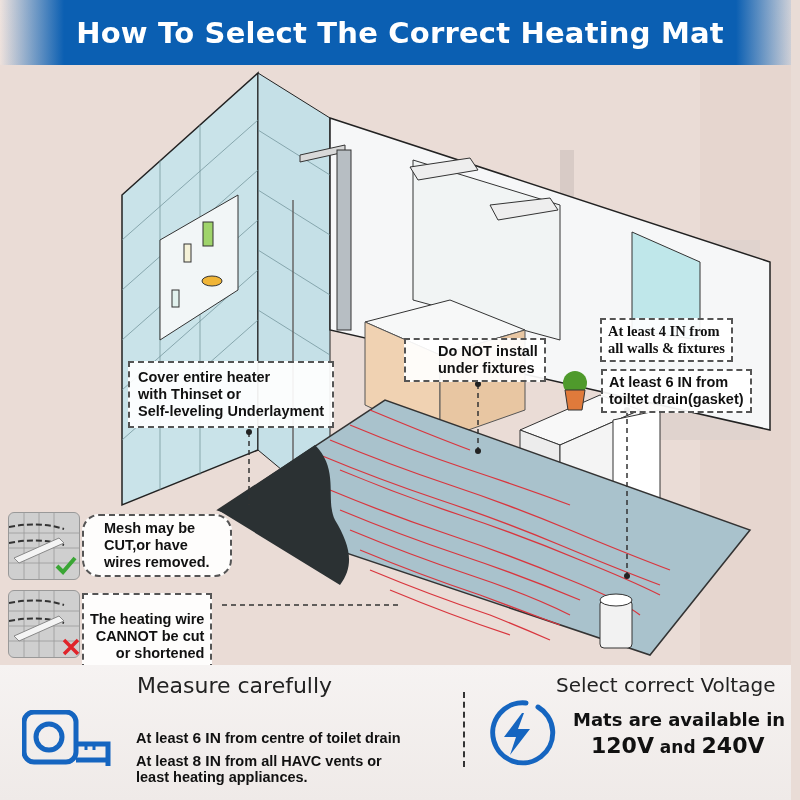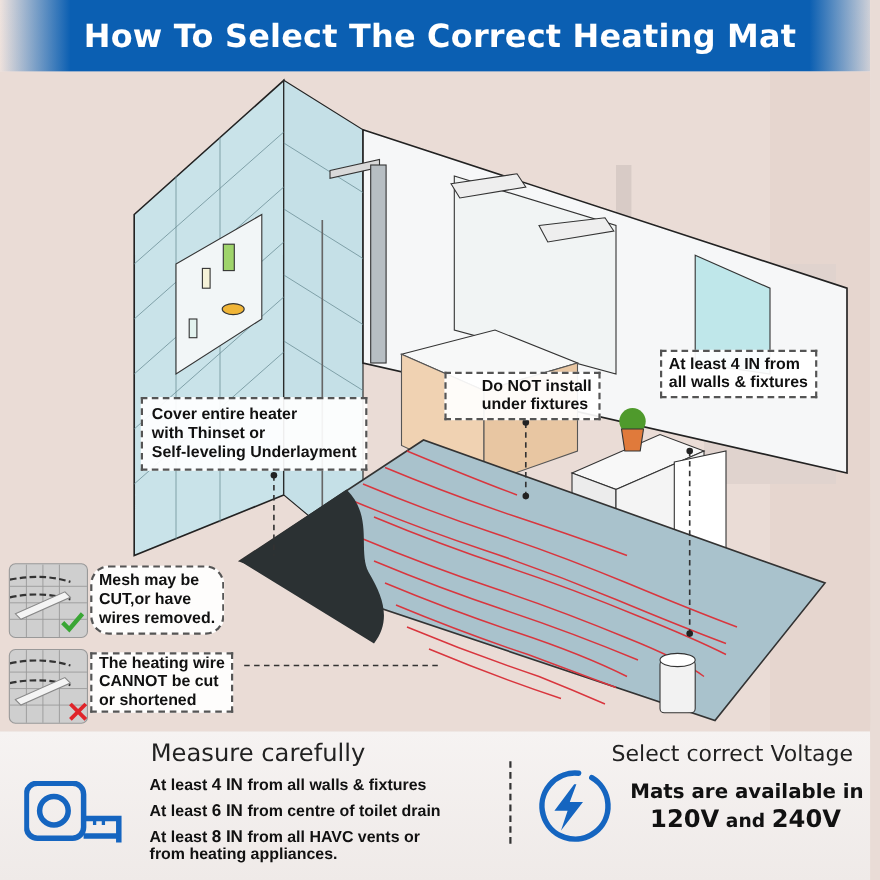--- a/index.html
+++ b/index.html
@@ -143,25 +143,29 @@
     <div>Cover entire heater</div>
     <div>with Thinset or</div>
     <div>Self-leveling Underlayment</div>
   </div>
 
   <div class="callout" style="left:404px; top:338px;padding-left:32px;">
     <div>Do NOT install</div>
     <div>under fixtures</div>
   </div>
 
-  <div class="callout" style="left:600px; top:318px;">
+  <div class="callout" style="left:600px; top:318px;font-family:Liberation Serif, serif;">
     <div>At least 4 IN from</div>
     <div>all walls &amp; fixtures</div>
   </div>
 
+  <div class="callout" style="left:601px; top:369px;">
+    <div>At least 6 IN from</div>
+    <div>toiltet drain(gasket)</div>
+  </div>
 
   <div class="cut-thumb" style="left:8px; top:512px;">
     <svg width="72" height="68" viewBox="0 0 72 68">
       <g stroke="#999" stroke-width="0.8">
         <line x1="0" y1="20" x2="72" y2="20"></line>
           <line x1="0" y1="35" x2="72" y2="35"></line>
           <line x1="0" y1="50" x2="72" y2="50"></line>
         <line x1="15" y1="0" x2="15" y2="68"></line>
           <line x1="30" y1="0" x2="30" y2="68"></line>
           <line x1="45" y1="0" x2="45" y2="68"></line>
@@ -187,54 +191,51 @@
       </g>
       <path d="M0,12 q30,-6 55,2" stroke="#333" stroke-width="2" fill="none" stroke-dasharray="6,3"></path>
       <path d="M0,30 q30,-6 55,2" stroke="#333" stroke-width="2" fill="none" stroke-dasharray="6,3"></path>
       <polygon points="5,45 50,25 55,30 10,50" fill="#f4f4f4" stroke="#888"></polygon>
     </svg>
   </div>
   <svg class="icon-blue" style="left:62px; top:638px;" width="18" height="18" viewBox="0 0 18 18">
     <path d="M2,2 L16,16 M16,2 L2,16" stroke="#e0242a" stroke-width="3.5"></path>
   </svg>
 
-  <div class="callout" style="left:82px; top:514px; padding:4px 6px;border-radius:17px;">
+  <div class="callout" style="left:82px; top:514px; padding:4px 20px;border-radius:17px;">
     <div>Mesh may be</div>
     <div>CUT,or have</div>
     <div>wires removed.</div>
   </div>
 
-  <div class="callout" style="left:82px; top:593px; padding:0 6px;">
+  <div class="callout" style="left:82px; top:593px; padding:16px 6px;text-align:right;">
     <div>The heating wire</div>
     <div>CANNOT be cut</div>
     <div>or shortened</div>
   </div>
 
   <div class="bottom">
     <svg class="icon-blue" style="left:22px; top:45px;" width="90" height="60" viewBox="0 0 90 60">
       <rect x="2" y="2" width="52" height="50" rx="10" fill="none" stroke="#1565c0" stroke-width="5"></rect>
       <circle cx="27" cy="27" r="13" fill="none" stroke="#1565c0" stroke-width="5"></circle>
       <path d="M54,34 L86,34 L86,56" fill="none" stroke="#1565c0" stroke-width="5"></path>
       <path d="M54,50 L86,50" stroke="#1565c0" stroke-width="5"></path>
       <line x1="64" y1="34" x2="64" y2="40" stroke="#1565c0" stroke-width="3"></line>
       <line x1="72" y1="34" x2="72" y2="40" stroke="#1565c0" stroke-width="3"></line>
     </svg>
 
     <div class="measure-title">Measure carefully</div>
 
-    <div class="measure-line" style="top:40px;">
-      <span>At least </span><span style="font-size:15.5px;">4 IN</span><span> from all walls &amp; fixtures</span>
-    </div>
     <div class="measure-line" style="top:64px;">
       <span>At least </span><span style="font-size:15.5px;">6 IN</span><span> from centre of toilet drain</span>
     </div>
     <div class="measure-line" style="top:87px;">
       <span>At least </span><span style="font-size:15.5px;margin-top:48px;">8 IN</span><span> from all HAVC vents or</span>
     </div>
-    <div class="measure-line" style="top:104px;">from heating appliances.</div>
+    <div class="measure-line" style="top:104px;">least heating appliances.</div>
 
     <div class="divider"></div>
 
     <svg class="icon-blue" style="left:480px; top:30px;" width="76" height="76" viewBox="0 0 76 76">
       <path d="M58,12 A30,30 0 1 1 46,8" fill="none" stroke="#1565c0" stroke-width="5" stroke-linecap="round"></path>
       <polygon points="42,18 24,42 36,42 30,60 50,34 38,34 44,18" fill="#1565c0"></polygon>
     </svg>
 
     <div class="volt-title">Select correct Voltage</div>
     <div class="volt-line1">Mats are available in</div>

